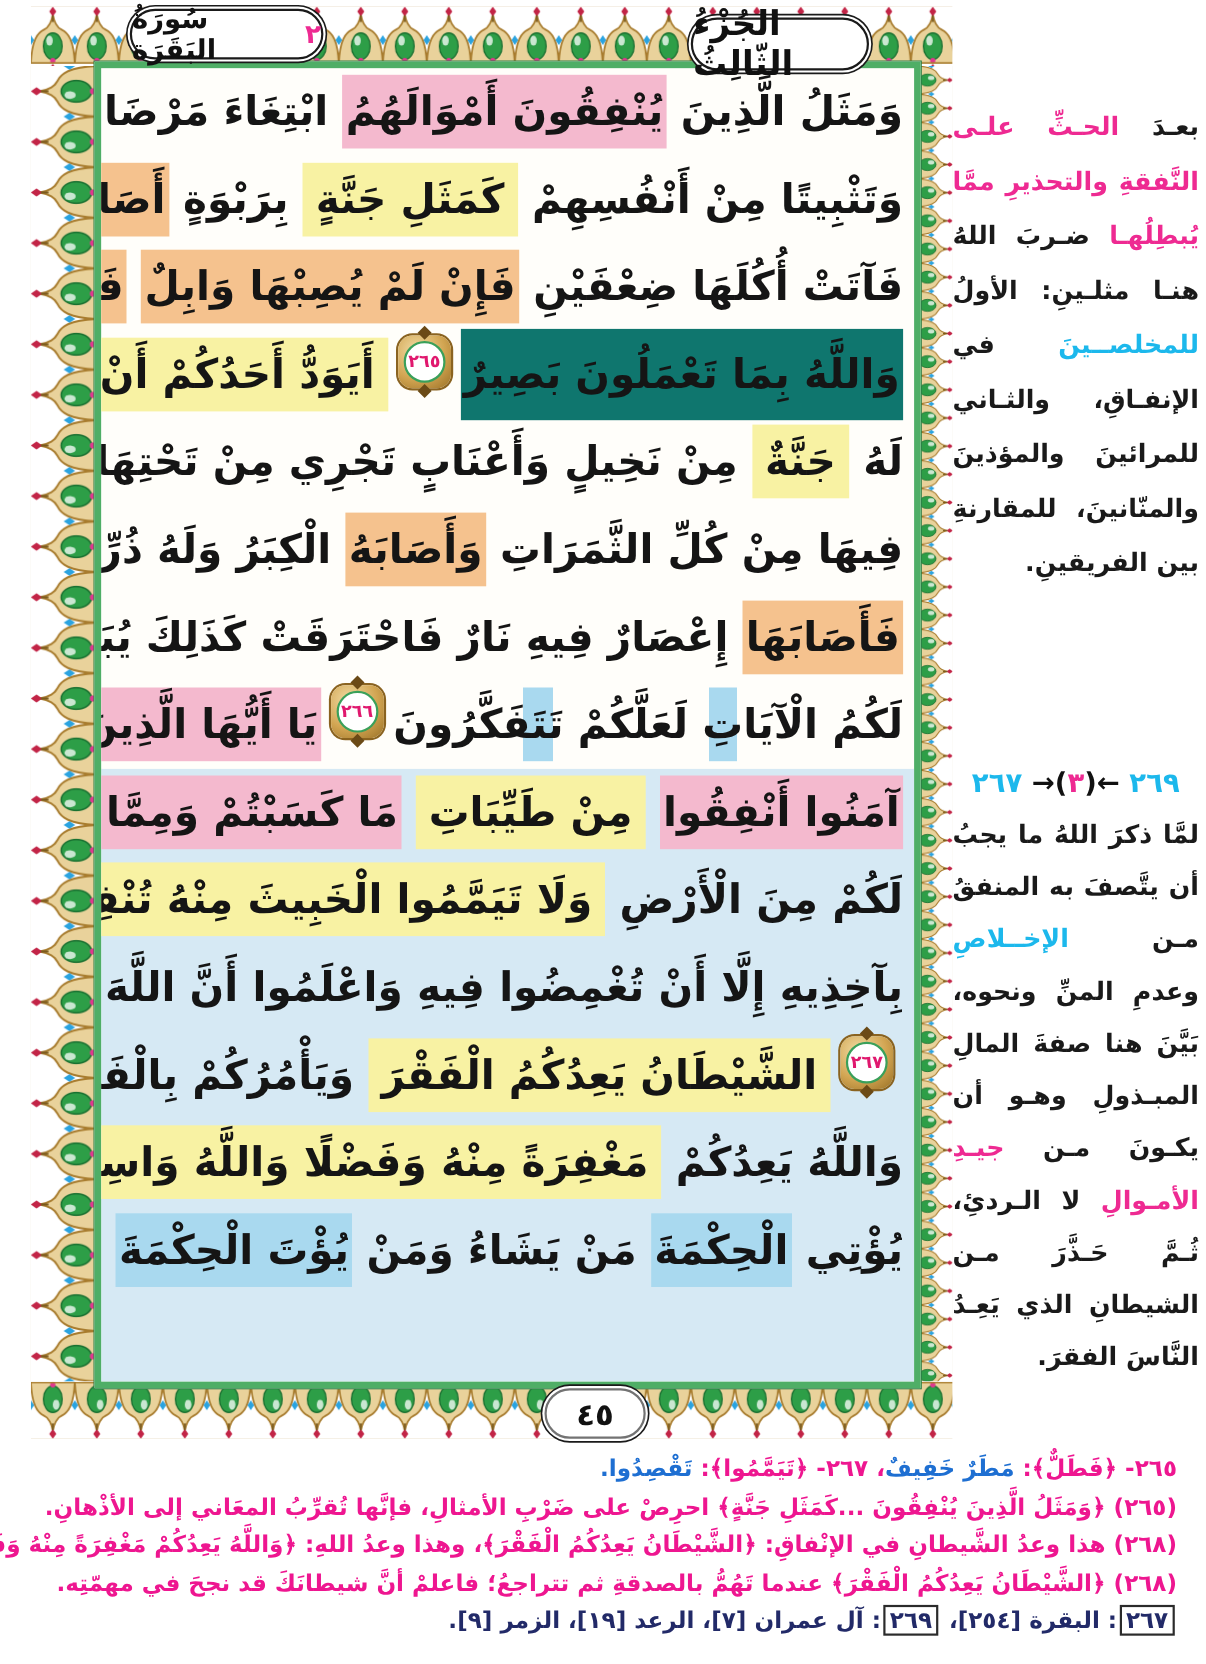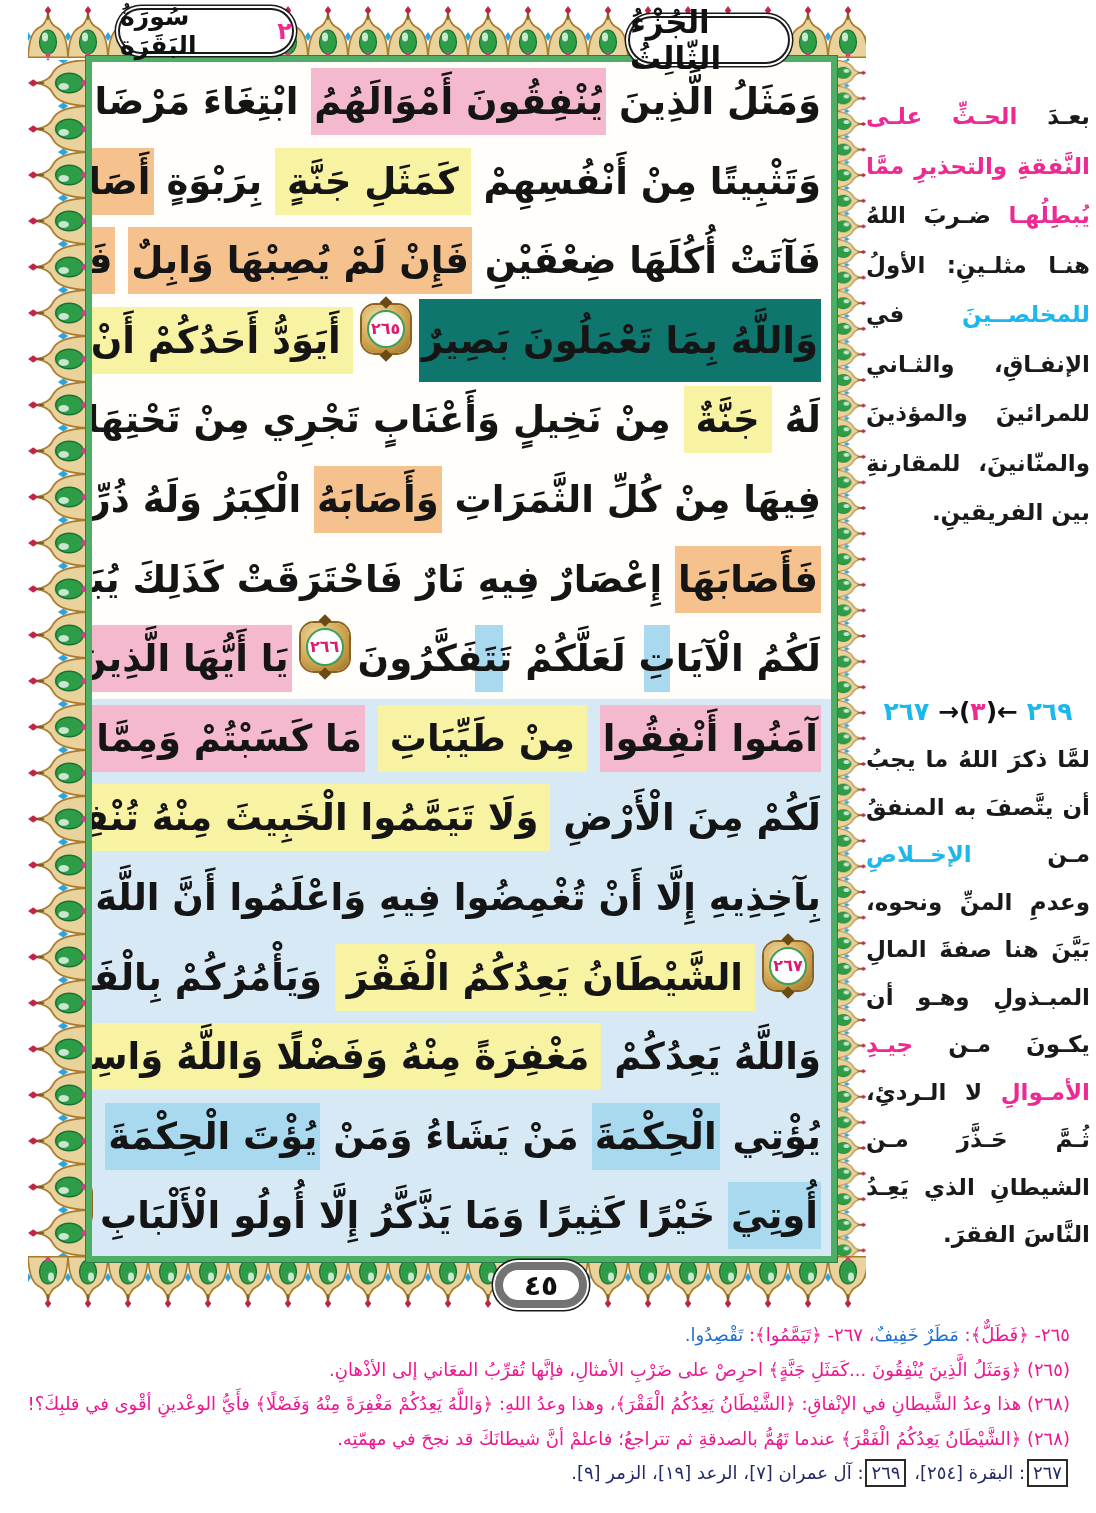--- a/index.html
+++ b/index.html
@@ -49,38 +49,38 @@
   
   .badge { position:absolute; background:#fff; border:2px solid #1a1a1a; border-radius:24px;
            box-shadow:0 0 0 2px #fff, 0 0 0 3.5px #1a1a1a; display:flex; align-items:center;
            justify-content:center; gap:7px; z-index:5; font-weight:bold; color:#111; }
   .surah-badge { left:90px; top:2px;  width:176px; height:46px; font-size:25px;gap:17px; }
   .juz-badge   { left:600px; top:10px; width:162px; height:48px; font-size:31px; }
   .surah-num { color:#ee2a92; font-size:24px; }
 
   
   .page-num { position:absolute; left:467px; top:1256px; width:92px; height:46px; background:#fff;
-              border:8px solid #737373; border-radius:23px; box-shadow:0 0 0 2px #fff, 0 0 0 3.5px #1a1a1a;
+              border:2px solid #737373; border-radius:23px; box-shadow:0 0 0 2px #fff, 0 0 0 3.5px #1a1a1a;
               display:flex; align-items:center; justify-content:center; font-size:28px; font-weight:bold;
               color:#111; z-index:6; }
 
   
   .sb { position:absolute; left:866px; width:224px; direction:rtl; }
   .sb-a { top:92px; } .sb-b { top:692px; }
   .sb-range { direction:ltr; text-align:center; font-size:25px; font-weight:bold; height:44px;
               line-height:40px; letter-spacing:.5px; color:#111; white-space:nowrap; }
   .sb-range .c-cyan { letter-spacing:2px; }
   .sb-body { font-size:23px; font-weight:bold; color:#1a1a1a; text-align:justify;
              text-align-last:right; line-height:49.5px; }
   .sb-b .sb-body { line-height:47.5px; }
   .c-cyan { color:#1cb8ec; } .c-pink { color:#ee2a92; }
 
   
   .fns { position:absolute; left:14px; right:26px; top:1318px; direction:rtl; text-align:right; }
-  .fn { font-size:18px; font-weight:normal; color:#ee1690; line-height:34.5px; white-space:nowrap; }
+  .fn { font-size:21px; font-weight:bold; color:#ee1690; line-height:34.5px; white-space:nowrap; }
   .fn-navy { color:#222a68; }
   .c-blue { color:#1e6fd2; }
   .fn-box { display:inline-block; border:2px solid #2b2b2b; padding:0 4px; line-height:24px;
             margin:0 2px; color:#222a68; }
 </style>
 </head>
 <body>
 
 <div class="frame">
 
@@ -175,21 +175,20 @@
         <div class="qline"><span class="hl-or">فَأَصَابَهَا</span><span> إِعْصَارٌ فِيهِ نَارٌ فَاحْتَرَقَتْ كَذَلِكَ يُبَيِّنُ اللَّهُ</span></div>
         <div class="qline"><span>لَكُمُ </span><span class="hl-blL">الْآيَاتِ</span><span> لَعَلَّكُمْ </span><span class="hl-blR">تَتَفَكَّرُونَ</span><span class="vmark"><span class="vm-num">٢٦٦</span></span><span class="hl-pk">يَا أَيُّهَا الَّذِينَ</span></div>
       </div>
     <div class="zone-blue">
         <div class="qline"><span class="hl-pk">آمَنُوا أَنْفِقُوا</span><span> </span><span class="hl-yl">مِنْ طَيِّبَاتِ</span><span> </span><span class="hl-pk">مَا كَسَبْتُمْ وَمِمَّا أَخْرَجْنَا</span></div>
         <div class="qline"><span>لَكُمْ مِنَ الْأَرْضِ </span><span class="hl-yl">وَلَا تَيَمَّمُوا الْخَبِيثَ مِنْهُ تُنْفِقُونَ</span></div>
         <div class="qline"><span>بِآخِذِيهِ إِلَّا أَنْ تُغْمِضُوا فِيهِ وَاعْلَمُوا أَنَّ اللَّهَ غَنِيٌّ حَمِيدٌ</span></div>
         <div class="qline"><span class="vmark"><span class="vm-num">٢٦٧</span></span><span class="hl-yl">الشَّيْطَانُ يَعِدُكُمُ الْفَقْرَ</span><span> وَيَأْمُرُكُمْ بِالْفَحْشَاءِ</span></div>
         <div class="qline"><span>وَاللَّهُ يَعِدُكُمْ </span><span class="hl-yl">مَغْفِرَةً مِنْهُ وَفَضْلًا وَاللَّهُ وَاسِعٌ عَلِيمٌ</span></div>
         <div class="qline"><span>يُؤْتِي </span><span class="hl-bl">الْحِكْمَةَ</span><span> مَنْ يَشَاءُ وَمَنْ </span><span class="hl-bl">يُؤْتَ الْحِكْمَةَ</span><span> فَقَدْ</span></div>
-        <div class="qline"><span class="hl-bl">أُوتِيَ</span><span> خَيْرًا كَثِيرًا وَمَا يَذَّكَّرُ إِلَّا أُولُو الْأَلْبَابِ</span><span class="vmark"></span></div>
       </div>
   </div>
 
   <div class="page-num">٤٥</div>
 </div>
 
 <div class="sb sb-a">
   <div class="sb-body"><span>بعـدَ </span><span class="c-pink">الحـثِّ علـى النَّفقةِ والتحذيرِ ممَّا يُبطِلُهـا</span><span> ضـربَ اللهُ هنـا مثلـينِ: الأولُ </span><span class="c-cyan">للمخلصــينَ</span><span> في الإنفـاقِ، والثـاني للمرائينَ والمؤذينَ والمنّانينَ، للمقارنةِ بين الفريقينِ.</span></div>
 </div>
 <div class="sb sb-b">

